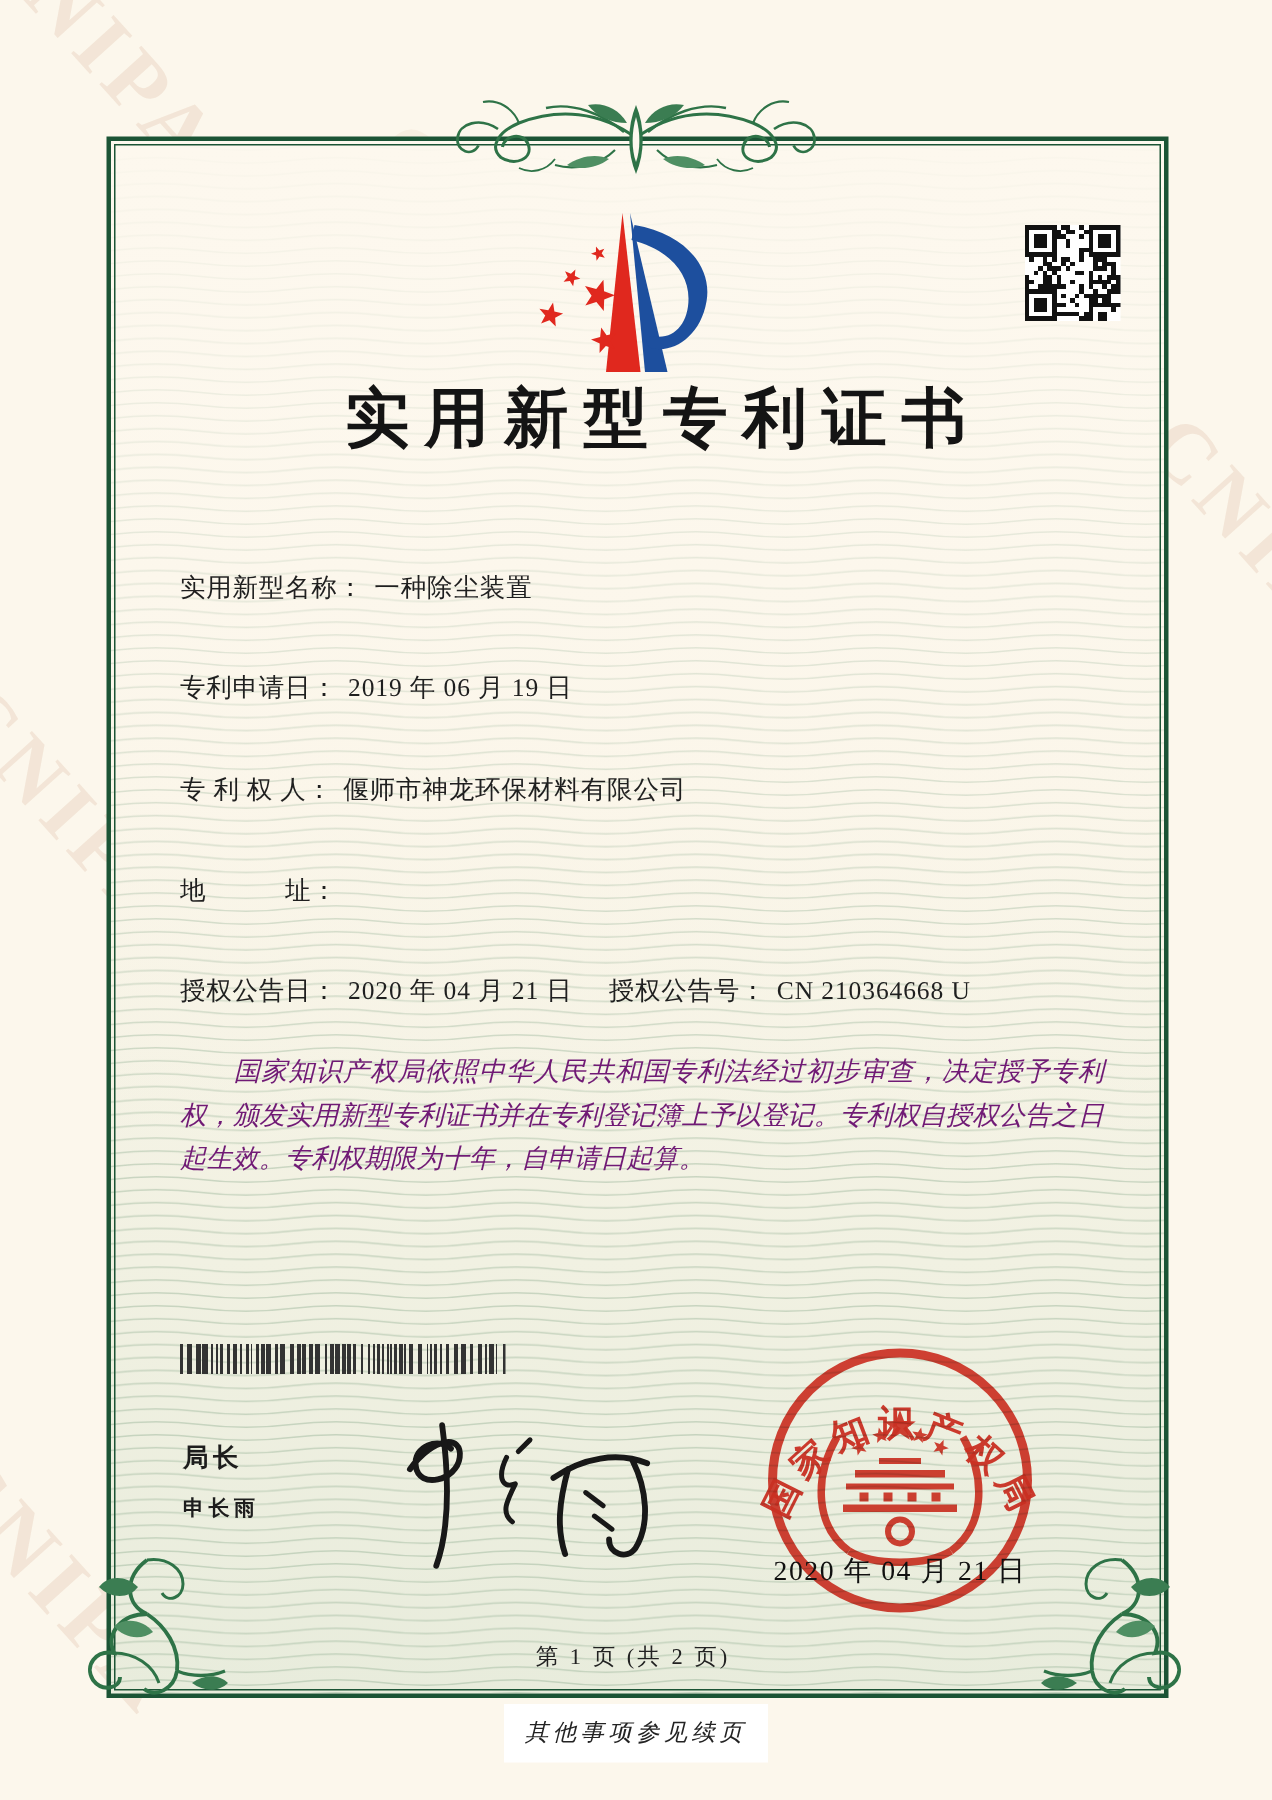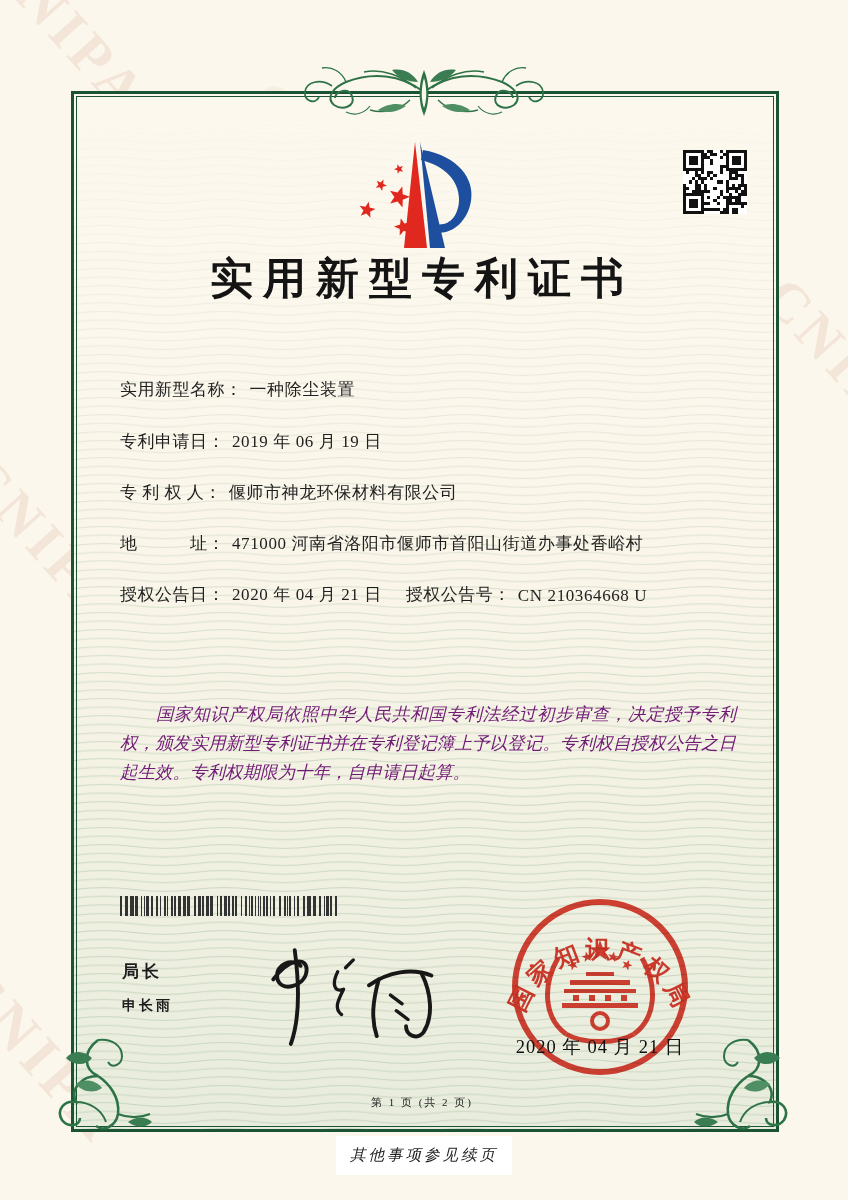--- a/index.html
+++ b/index.html
@@ -37,43 +37,43 @@
     pointer-events:none;
   }
   .orn{ position:absolute; z-index:4; }
   
   .abs{ position:absolute; z-index:5; }
   .cert-no{ left:110px; top:148px; font-size:17.5px; letter-spacing:2px; color:#222;}
   .logo{ left:350px; top:138px; width:140px; height:115px;}
   .qr{ left:683px; top:150px; width:64px; height:64px;}
   .title{
     left:71px; top:250px; width:702px; text-align:center;
-    font-size:43px; font-weight:700; letter-spacing:10px; color:#141414;
+    font-size:43px; font-weight:700; letter-spacing:10px; color:#141414;padding-left:20px;
   }
   .fields{ left:120px; top:350px; width:620px;}
-  .frow{ height:51.3px; display:flex; align-items:flex-end; font-size:17px; color:#1f1f1f;}
+  .frow{ height:51.3px; display:flex; align-items:center; font-size:17px; color:#1f1f1f;margin-top:16px;}
   .frow .lab{ white-space:pre; letter-spacing:0.5px;}
   .frow .val{ margin-left:7px; letter-spacing:0.6px; white-space:pre;}
   .frow .lab2{ margin-left:24px; white-space:pre; letter-spacing:0.5px;}
   .body-text{
     left:120px; top:700px; width:616px; font-size:17.5px; line-height:29px;
     text-align:justify; color:#701a75; font-style:italic; z-index:5;
   }
   .body-text p{ margin:0; text-indent:2.05em;}
   .barcode{ left:120px; top:896px; width:217px; height:20px;}
   .signer-title{ left:122px; top:960px; font-family:"Liberation Sans",sans-serif;
     font-size:17px; letter-spacing:3px; color:#1d1d1d; font-weight:600;}
   .signer-name{ left:122px; top:997px; font-family:"Liberation Sans",sans-serif;
     font-size:14px; letter-spacing:3px; color:#1d1d1d; font-weight:600;}
   .signature{ left:244px; top:946px; width:205px; height:103px;}
   .seal{ left:505px; top:892px; width:190px; height:190px; mix-blend-mode:multiply; opacity:0.95; z-index:6;}
   .seal-date{ left:505px; top:1034px; width:190px; text-align:center;
     font-size:18.5px; letter-spacing:1px; color:#101010; z-index:7;}
   .page-info{ left:71px; top:1095px; width:702px; text-align:center;
-    font-size:11px; letter-spacing:2px; color:#222; z-index:5;}
+    font-size:15px; letter-spacing:2px; color:#222; z-index:5;}
   .note-box{
     left:50%; top:1136px; transform:translateX(-50%);
     background:#ffffff; padding:9px 14px; font-size:15.5px; letter-spacing:3px;
     color:#232323; font-style:italic; z-index:5;
   }
 </style>
 </head>
 <body>
 
 <div class="page">
@@ -300,21 +300,20 @@
     <div class="frow">
       <span class="lab">专利申请日：</span>
       <span class="val">2019 年 06 月 19 日</span>
     </div>
     <div class="frow">
       <span class="lab">专 利 权 人：</span>
       <span class="val">偃师市神龙环保材料有限公司</span>
     </div>
     <div class="frow">
       <span class="lab">地　　　址：</span>
-      <span class="val">471000 河南省洛阳市偃师市首阳山街道办事处香峪村</span>
     </div>
     <div class="frow">
       <span class="lab">授权公告日：</span>
       <span class="val">2020 年 04 月 21 日</span>
       <span class="lab2">授权公告号：</span>
       <span class="val">CN 210364668 U</span>
     </div>
   </div>
 
   <div class="abs body-text">

